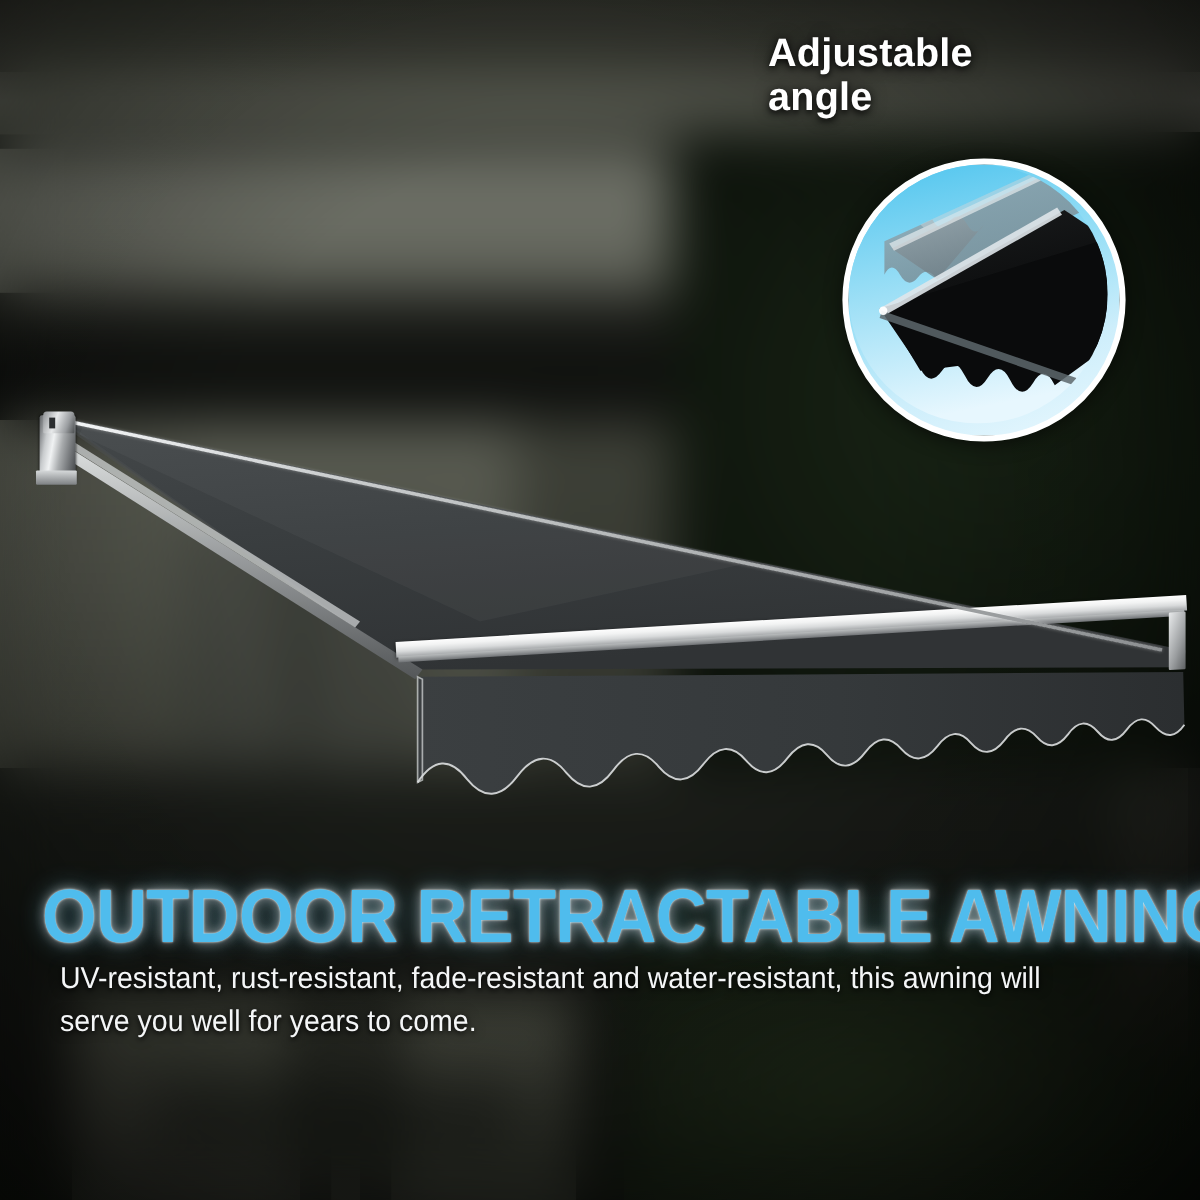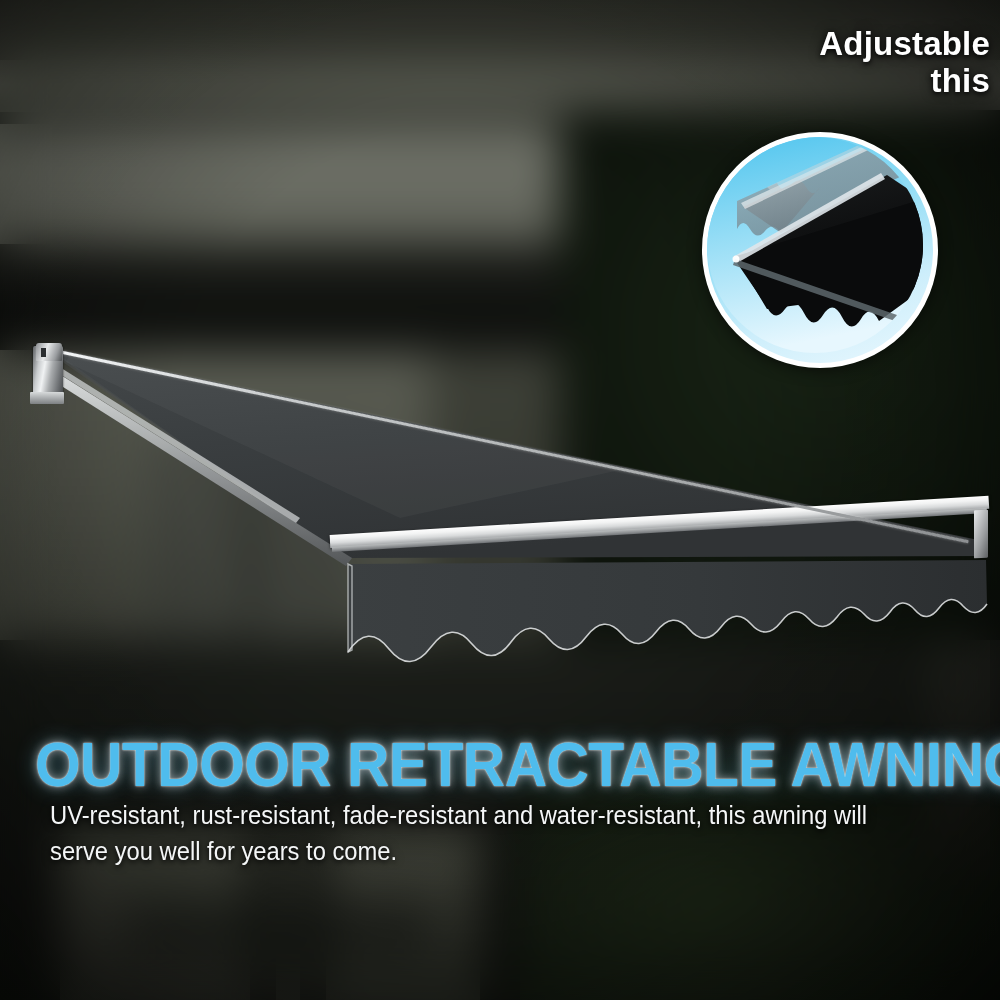--- a/index.html
+++ b/index.html
@@ -79,21 +79,21 @@
     box-shadow:0 1px 3px rgba(0,0,0,.65);}
   .front-bar-lip{position:absolute;left:332px;top:227px;width:656px;height:5px;
     transform-origin:left center;transform:rotate(-3.4deg);
     background:linear-gradient(180deg,#b9bcbd,#707376);}
   .front-bar-cap{position:absolute;left:974px;top:190px;width:14px;height:48px;
     background:linear-gradient(110deg,#e9ebec,#9b9ea0 60%,#5d6062);
     transform:skewY(-3.4deg);border-radius:1px;}
 
   
   .inset-title{position:absolute;left:640px;top:26px;width:350px;
-    text-align:right;color:#ffffff;font-weight:bold;font-size:33px;line-height:1.12;
+    text-align:left;color:#ffffff;font-weight:bold;font-size:33px;line-height:1.12;
     letter-spacing:.2px;
     text-shadow:0 2px 5px rgba(0,0,0,.85),0 0 12px rgba(0,0,0,.6);}
 
   .inset-circle{position:absolute;left:702px;top:132px;width:226px;height:226px;
     border-radius:50%;border:5px solid #ffffff;overflow:hidden;
     box-shadow:0 3px 14px rgba(0,0,0,.55);
     background:linear-gradient(160deg,#5ec9ef 0%,#8fdcf5 38%,#cdeefb 70%,#eaf8fe 100%);}
 
   .headline{position:absolute;left:0;top:728px;width:1000px;text-align:center;
     font-size:63px;font-weight:bold;letter-spacing:-0.5px;
@@ -227,21 +227,21 @@
     <div class="top-edge"></div>
 
     <div class="bracket"></div>
     <div class="bracket-head"></div>
     <div class="bracket-notch"></div>
     <div class="bracket-base"></div>
   </div>
 
   <div class="inset-title">
     <div>Adjustable</div>
-    <div>this</div>
+    <div>angle</div>
   </div>
 
   <div class="inset-circle">
     <svg viewBox="0 0 216 216" width="216" height="216">
       <defs>
         <linearGradient id="skyIn" x1="0" y1="0" x2="0.2" y2="1">
           <stop offset="0%" stop-color="#4ec4ee"></stop>
           <stop offset="45%" stop-color="#93dcf5"></stop>
           <stop offset="100%" stop-color="#e7f7fe"></stop>
         </linearGradient>

